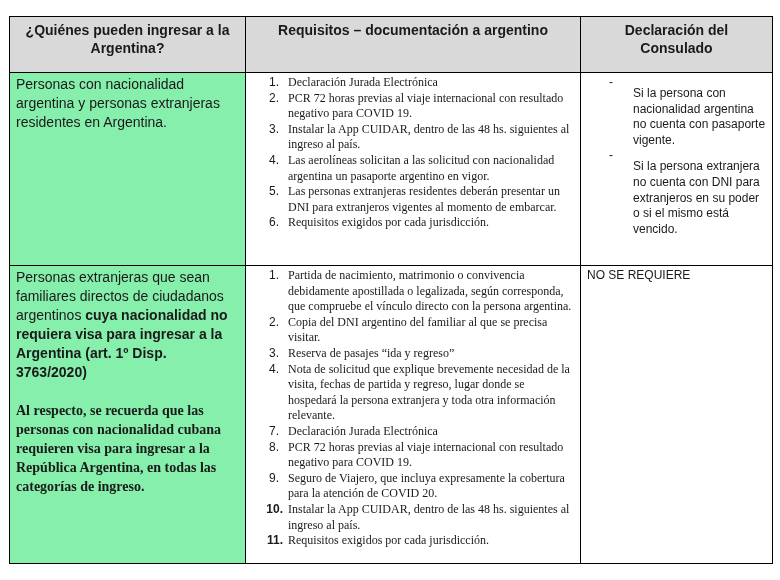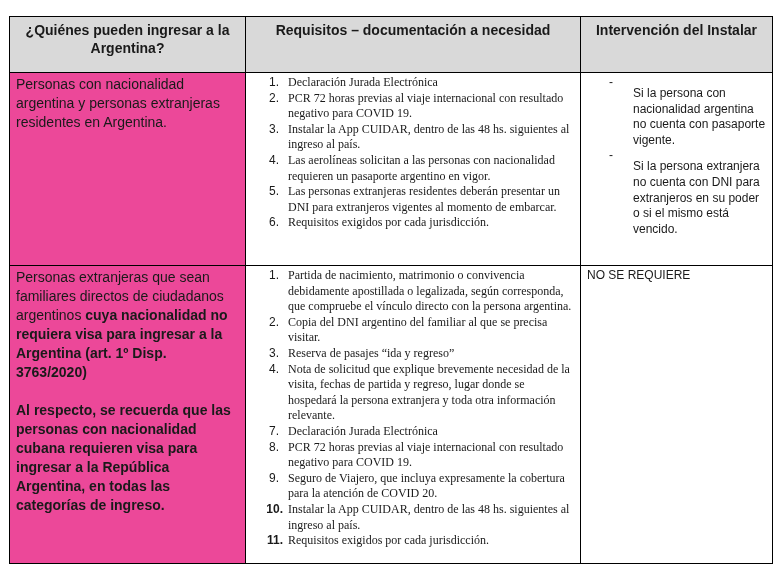--- a/index.html
+++ b/index.html
@@ -12,23 +12,23 @@
   }
   table.req td, table.req th {
     border: 1.5px solid #000; vertical-align: top; padding: 0;
   }
   col.c1 { width: 236px; }
   col.c2 { width: 335px; }
   col.c3 { width: 192px; }
   th { background: #d9d9d9; font-weight: bold; font-size: 14px;
        line-height: 18px; text-align: center; padding-top: 4px !important; height: 51px; }
   th .inner { padding: 0 10px; }
-  td.cat { background: #ec4899; font-size: 14px; line-height: 19px; padding: 2px 6px 0 6px !important; }
+  td.cat { background: #86efac; font-size: 14px; line-height: 19px; padding: 2px 6px 0 6px !important; }
   td.cat p { margin: 0; }
-  td.cat p + p { margin-top: 19px; }
+  td.cat p + p { margin-top: 19px; font-family: Liberation Serif, serif; }
   .b { font-weight: bold; }
   td.reqs { font-size: 12px; line-height: 15.6px; padding-top: 2px !important; }
   ol.items { list-style: none; margin: 0; padding: 0 6px 0 0; }
   ol.items li { display: flex; }
   ol.items li .num { width: 42px; flex: 0 0 42px; text-align: right; padding-right: 9px; box-sizing: border-box; }
   ol.items li .num.wide { padding-right: 5px; font-weight: bold; }
   ol.items li .txt { flex: 1; font-family: Liberation Serif, serif; }
   td.cons { font-size: 12px; line-height: 15.6px; padding: 2px 6px 0 6px !important; }
   ul.dash { list-style: none; margin: 0; padding: 0; }
   ul.dash li { display: flex; }
@@ -44,24 +44,24 @@
       <col class="c1">
       <col class="c2">
       <col class="c3">
     </colgroup>
   <thead>
     <tr>
       <th>
           <div class="inner">¿Quiénes pueden ingresar a la Argentina?</div>
         </th>
       <th>
-          <div class="inner">Requisitos – documentación a necesidad</div>
+          <div class="inner">Requisitos – documentación a argentino</div>
         </th>
       <th>
-          <div class="inner">Intervención del Instalar</div>
+          <div class="inner">Declaración del Consulado</div>
         </th>
     </tr>
   </thead>
   <tbody>
     <tr class="row1">
       <td class="cat">
         <p>Personas con nacionalidad argentina y personas extranjeras residentes en Argentina.</p>
       </td>
       <td class="reqs">
         <ol class="items">
@@ -72,21 +72,21 @@
           <li>
               <span class="num">2.</span>
               <span class="txt">PCR 72 horas previas al viaje internacional con resultado negativo para COVID 19.</span>
             </li>
           <li>
               <span class="num">3.</span>
               <span class="txt">Instalar la App CUIDAR, dentro de las 48 hs. siguientes al ingreso al país.</span>
             </li>
           <li>
               <span class="num">4.</span>
-              <span class="txt">Las aerolíneas solicitan a las personas con nacionalidad requieren un pasaporte argentino en vigor.</span>
+              <span class="txt">Las aerolíneas solicitan a las solicitud con nacionalidad argentina un pasaporte argentino en vigor.</span>
             </li>
           <li>
               <span class="num">5.</span>
               <span class="txt">Las personas extranjeras residentes deberán presentar un DNI para extranjeros vigentes al momento de embarcar.</span>
             </li>
           <li>
               <span class="num">6.</span>
               <span class="txt">Requisitos exigidos por cada jurisdicción.</span>
             </li>
         </ol>

